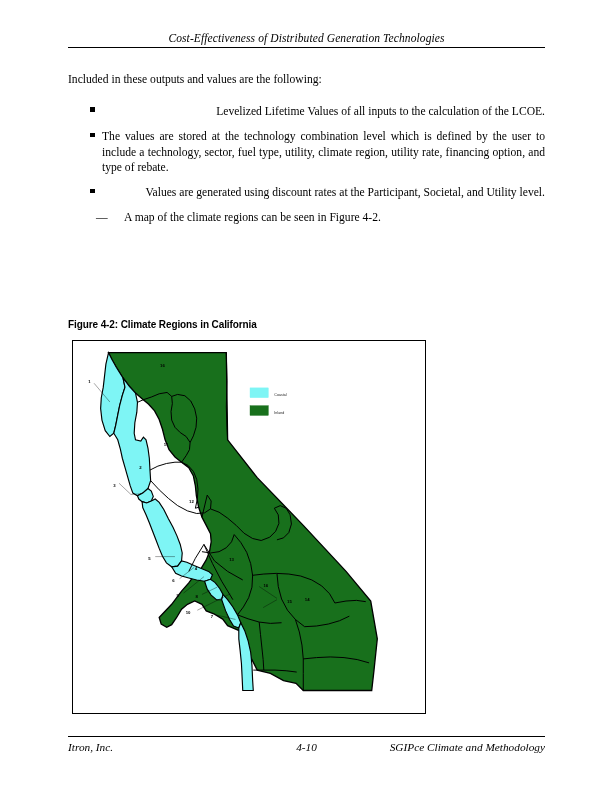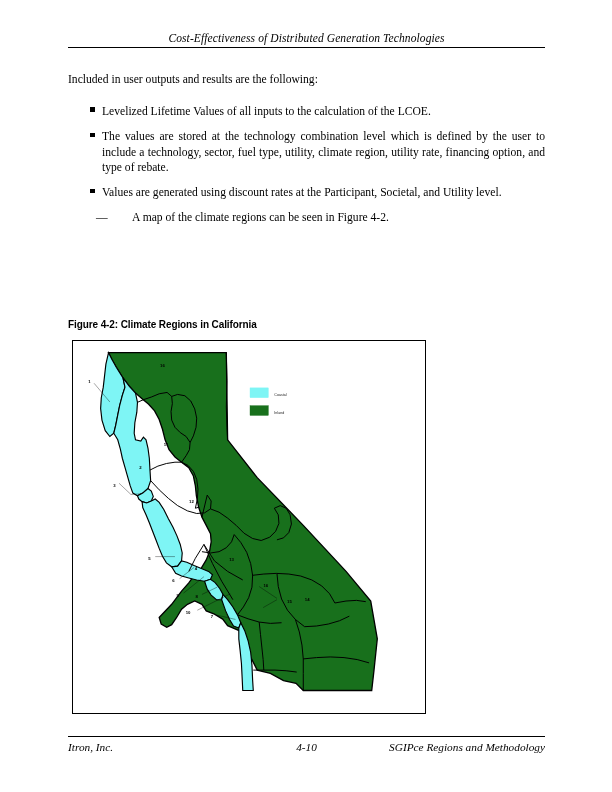--- a/index.html
+++ b/index.html
@@ -83,40 +83,39 @@
     background: #000;
     vertical-align: 2px;
   }
   .bullet-text {
     flex: 1 1 auto;
     font-size: 11.6px;
     line-height: 15.6px;
     text-align: justify;
     text-justify: inter-word;
   }
-  .bullet-text.nojust { text-align: left; }
+  .bullet-text.nojust { text-align: right; }
 
   .sub-row {
     display: flex;
     align-items: flex-start;
     margin: 0 0 9.5px 0;
     padding-left: 28px;
   }
   .sub-marker {
     width: 28px;
     flex: 0 0 28px;
     font-size: 11.6px;
     line-height: 15.6px;
   }
   .sub-text {
     flex: 1 1 auto;
     font-size: 11.6px;
     line-height: 15.6px;
     text-align: left;
-    margin-left: 8px;
   }
 
   
   .figure-caption {
     position: absolute;
     left: 68px;
     top: 319px;
     font-family: "Liberation Sans", sans-serif;
     font-weight: bold;
     font-size: 10px;
@@ -181,21 +180,21 @@
 </head>
 <body>
 
 <div class="page">
 
   <div class="header-band">
     <div class="header-title">Cost-Effectiveness of Distributed Generation Technologies</div>
     <div class="header-rule"></div>
   </div>
 
-  <div class="intro">Included in user outputs and results are the following:</div>
+  <div class="intro">Included in these outputs and values are the following:</div>
 
   <div class="bullets">
 
     <div class="bullet-row">
       <div class="bullet-marker"><span class="sq"></span></div>
       <div class="bullet-text nojust">Levelized Lifetime Values of all inputs to the calculation of the LCOE.</div>
     </div>
 
     <div class="bullet-row">
       <div class="bullet-marker"><span class="sq"></span></div>
@@ -360,17 +359,17 @@
       </g>
 
     </svg>
   </div>
 
   <div class="footer-band">
     <div class="footer-rule"></div>
     <div class="footer-row">
       <span class="footer-left">Itron, Inc.</span>
       <span class="footer-center">4-10</span>
-      <span class="footer-right">SGIPce Regions and Methodology</span>
+      <span class="footer-right">SGIPce Climate and Methodology</span>
     </div>
   </div>
 
 </div>
 
 </body></html>

